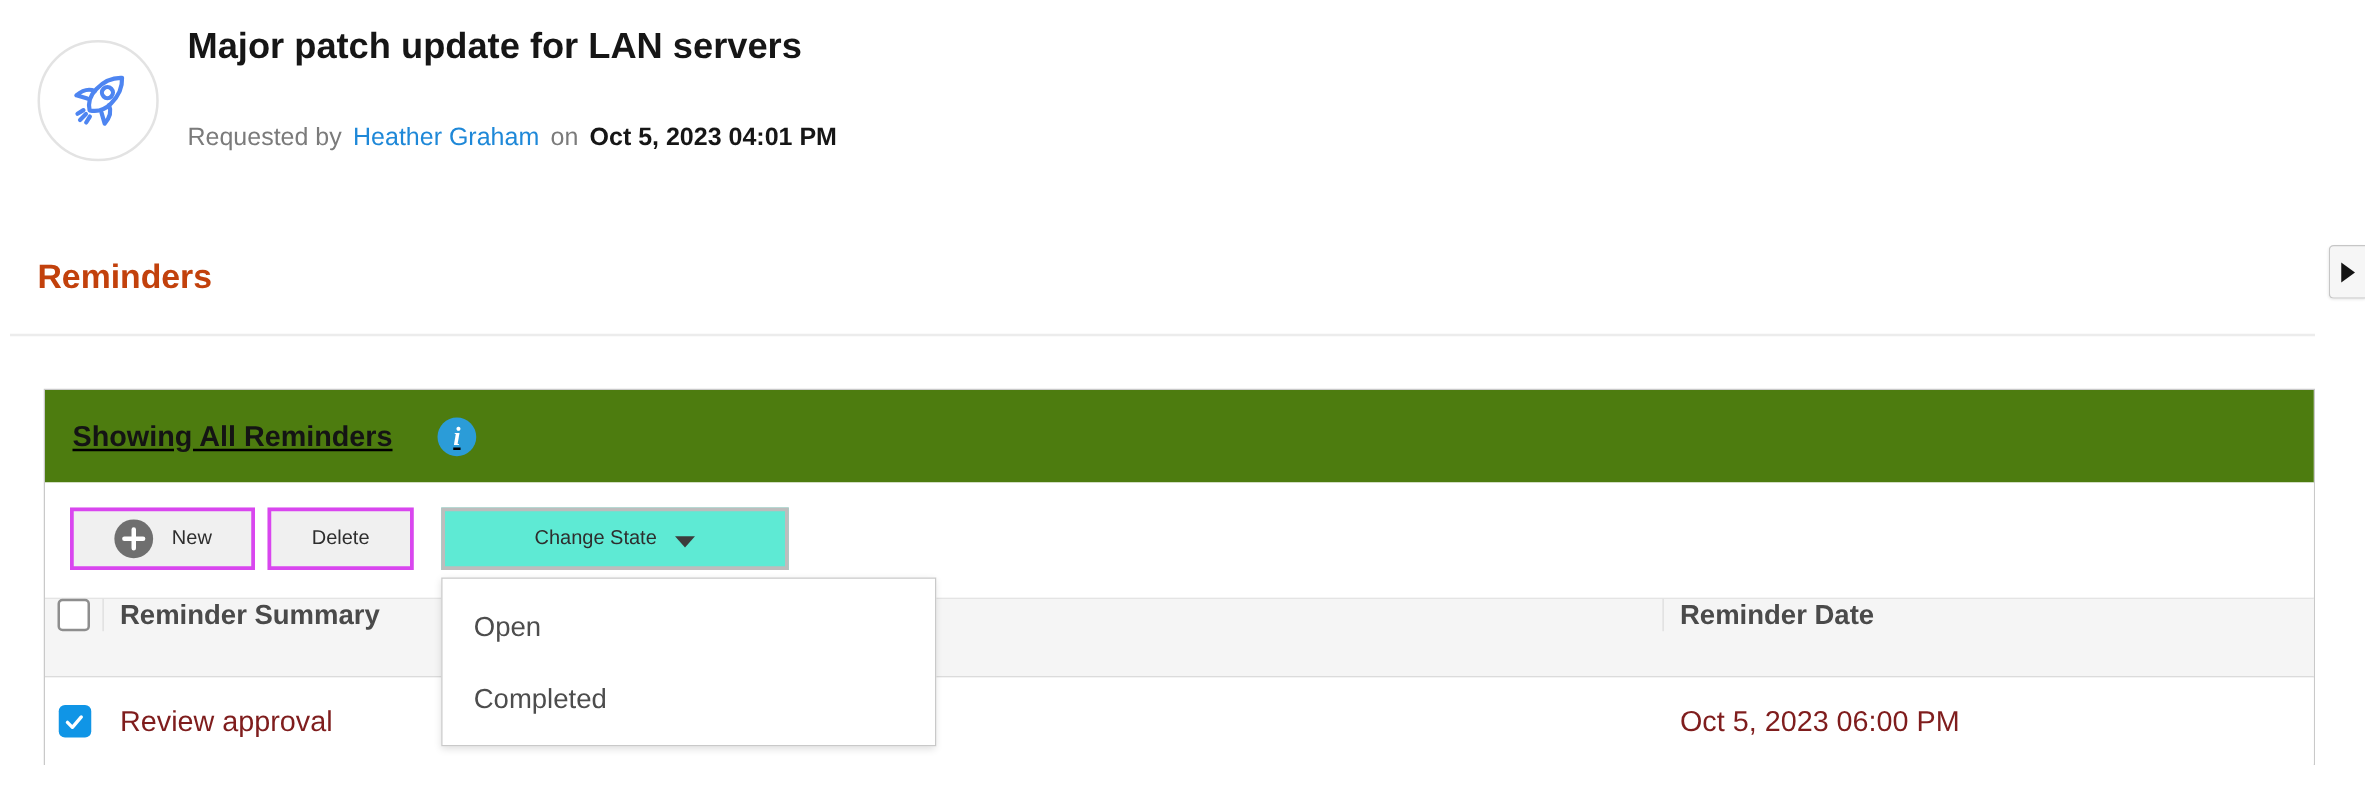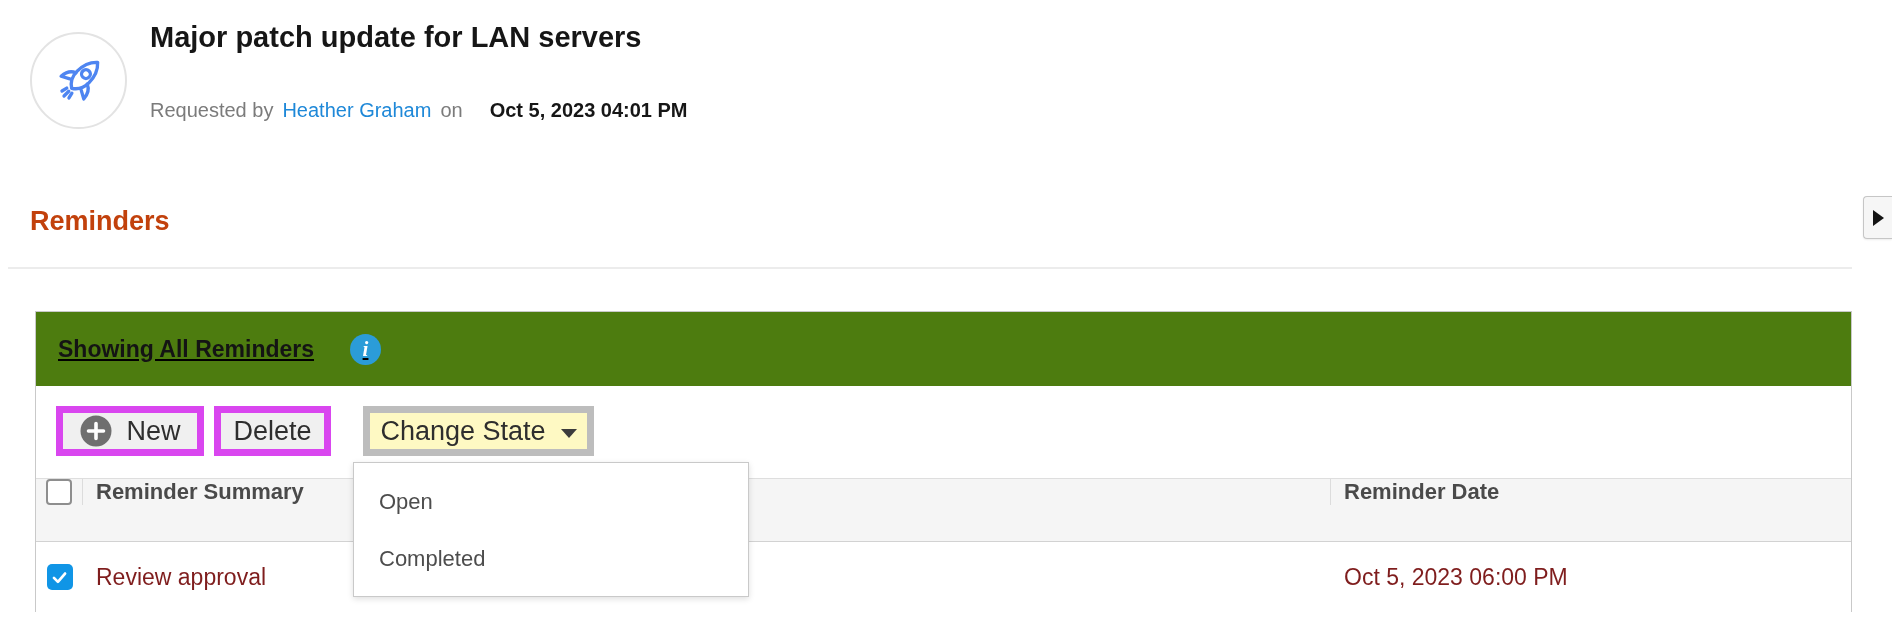--- a/index.html
+++ b/index.html
@@ -5,21 +5,21 @@
   html,body{margin:0;padding:0;background:#fff;}
   body{font-family:"Liberation Sans", sans-serif; -webkit-font-smoothing:antialiased;}
   #page{position:relative;width:1892px;height:630px;background:#fff;overflow:hidden;}
 
   
   .avatar{position:absolute;left:30px;top:32px;width:97px;height:97px;border-radius:50%;
     border:2px solid #e3e3e3;box-sizing:border-box;display:flex;align-items:center;justify-content:center;background:#fff;}
   .page-title{position:absolute;left:150px;top:21px;font-size:29px;font-weight:700;color:#161616;}
   .subtitle{position:absolute;left:150px;top:99px;font-size:20px;color:#7b7b7b;display:flex;gap:9px;align-items:baseline;}
   .subtitle .link{color:#1e88d8;cursor:pointer;}
-  .subtitle .date{color:#161616;font-weight:700;margin-left:18px;}
+  .subtitle .date{color:#161616;font-weight:700;}
 
   
   .reminders-heading{position:absolute;left:30px;top:206px;font-size:27px;font-weight:700;color:#c2410c;}
   .divider{position:absolute;left:8px;top:267px;width:1844px;height:2px;background:#ececec;}
 
   .expand-btn{position:absolute;right:0;top:196px;width:29px;height:43px;background:#f6f6f6;
     border:1px solid #c6c6c6;border-right:none;border-radius:4px 0 0 4px;box-sizing:border-box;
     display:flex;align-items:center;justify-content:center;cursor:pointer;box-shadow:0 1px 2px rgba(0,0,0,.08);}
   .right-arrow{width:0;height:0;border-top:8px solid transparent;border-bottom:8px solid transparent;border-left:11px solid #141414;}
 
@@ -27,24 +27,24 @@
   .panel{position:absolute;left:35px;top:311px;width:1817px;height:301px;border:1px solid #c9c9c9;
     box-sizing:border-box;background:#fff;}
   .panel-header{height:74px;background:#4d7c0f;display:flex;align-items:center;padding-left:22px;box-sizing:border-box;text-decoration:underline;}
   .panel-title{font-size:23px;font-weight:700;color:#141414;}
   .info-icon{width:31px;height:31px;border-radius:50%;background:#2b9cd8;color:#fff;margin-left:36px;
     display:flex;align-items:center;justify-content:center;font-family:"Liberation Serif",serif;
     font-style:italic;font-weight:700;font-size:21px;cursor:pointer;user-select:none;}
 
   .toolbar{position:relative;height:92px;background:#fff;}
   .btn{position:absolute;top:20px;height:50px;box-sizing:border-box;display:flex;align-items:center;justify-content:center;
-    font-size:27px;color:#2e2e2e;background:#f0f0f0;border:7px solid #d946ef;cursor:pointer;}
+    font-size:16px;color:#2e2e2e;background:#f0f0f0;border:3px solid #d946ef;cursor:pointer;}
   .btn-new{left:20px;width:148px;gap:13px;}
   .btn-delete{left:178px;width:117px;}
-  .btn-change{left:327px;width:231px;background:#fef9c3;border-color:#bdbdbd;gap:15px;}
+  .btn-change{left:317px;width:278px;background:#5eead4;border-color:#bdbdbd;gap:15px;}
   .caret-down{width:0;height:0;border-left:8px solid transparent;border-right:8px solid transparent;
     border-top:9px solid #3c3c3c;margin-top:4px;}
 
   .table-header{height:64px;background:#f5f5f5;border-top:1px solid #dedede;border-bottom:1px solid #d2d2d2;
     box-sizing:border-box;display:flex;align-items:flex-start;font-size:22px;font-weight:700;color:#4a4a4a;}
   .col-check{width:47px;border-right:1px solid #dcdcdc;display:flex;align-items:center;justify-content:center;box-sizing:border-box;}
   .col-summary{width:1248px;border-right:1px solid #dcdcdc;display:flex;align-items:center;padding-left:13px;box-sizing:border-box;}
   .col-date{flex:1;display:flex;align-items:center;padding-left:13px;box-sizing:border-box;}
 
   .checkbox{width:26px;height:26px;box-sizing:border-box;border:2px solid #8e8e8e;border-radius:4px;background:#fff;cursor:pointer;}

